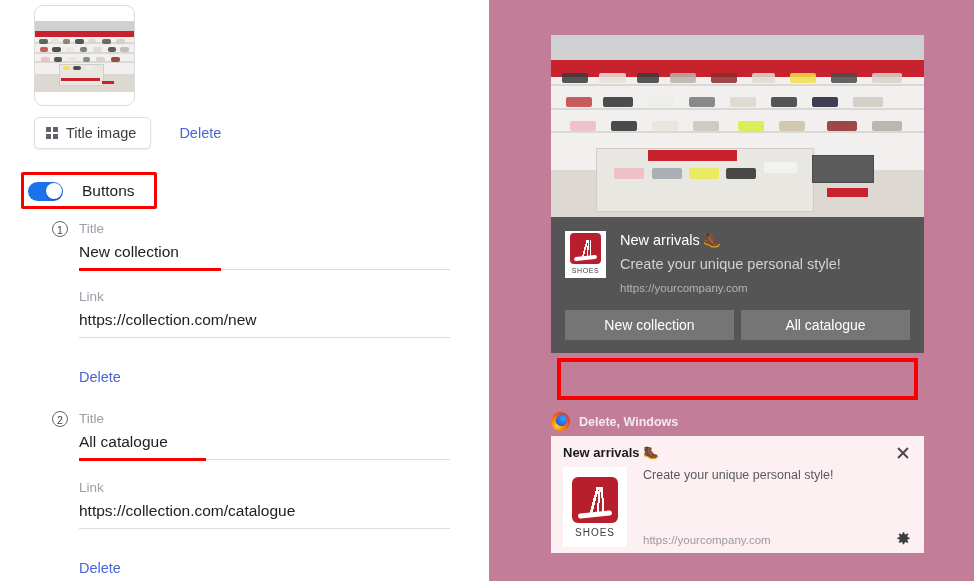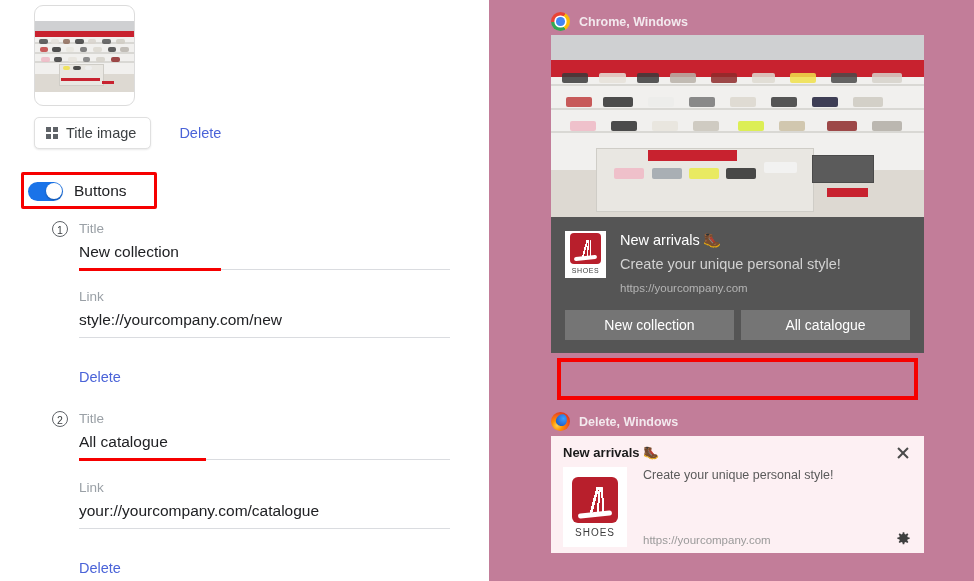--- a/index.html
+++ b/index.html
@@ -133,21 +133,21 @@
     border-radius: 2px;
     box-sizing: border-box;
     background: #fff;
   }
   .toggle-row {
     position: absolute;
     left: 28px;
     top: 179px;
     display: flex;
     align-items: center;
-    gap: 11px;
+    gap: 19px;
     height: 24px;
     text-align: right;
   }
   .switch {
     position: relative;
     width: 35px;
     height: 19px;
     border-radius: 10px;
     background: #1a73e8;
     flex: 0 0 auto;
@@ -580,53 +580,49 @@
       <div class="num-circle" style="top:221px">1</div>
 
       <div class="fld" style="top:221px">
         <div class="fld-label">Title</div>
         <div class="fld-value">New collection</div>
         <div class="fld-rule focused w1"></div>
       </div>
 
       <div class="fld" style="top:289px">
         <div class="fld-label">Link</div>
-        <div class="fld-value">style://yourcompany.com/new</div>
+        <div class="fld-value">https://collection.com/new</div>
         <div class="fld-rule"></div>
       </div>
 
       <div class="del-link" style="top:369px">Delete</div>
     </div>
 
     <div class="field-group">
       <div class="num-circle" style="top:411px">2</div>
 
       <div class="fld" style="top:411px">
         <div class="fld-label">Title</div>
         <div class="fld-value">All catalogue</div>
         <div class="fld-rule focused w2"></div>
       </div>
 
       <div class="fld" style="top:480px">
         <div class="fld-label">Link</div>
-        <div class="fld-value">your://yourcompany.com/catalogue</div>
+        <div class="fld-value">https://collection.com/catalogue</div>
         <div class="fld-rule"></div>
       </div>
 
       <div class="del-link" style="top:560px">Delete</div>
     </div>
 
   </section>
 
   <section class="preview">
 
-    <div class="os-head" style="left:62px;top:12px">
-      <span class="chrome-logo"></span>
-      <span class="os-label">Chrome, Windows</span>
-    </div>
 
     <div class="chrome-card">
       <div class="hero">
         <div class="store-art">
           <div class="shelf" style="top:27%"></div>
           <div class="shelf" style="top:40%"></div>
           <div class="shelf" style="top:53%"></div>
           <div class="goods" style="left:3%;top:21%;width:7%;height:10px;background:#3a3a3a"></div>
           <div class="goods" style="left:13%;top:21%;width:7%;height:10px;background:#e6e2d9"></div>
           <div class="goods" style="left:23%;top:21%;width:6%;height:10px;background:#3b3b3b"></div>

